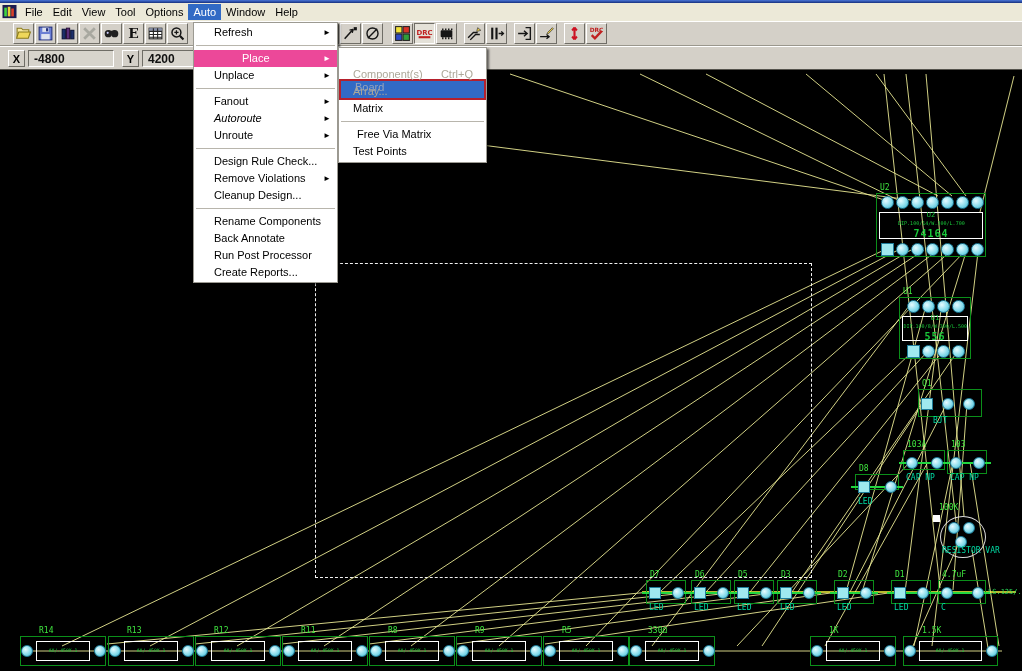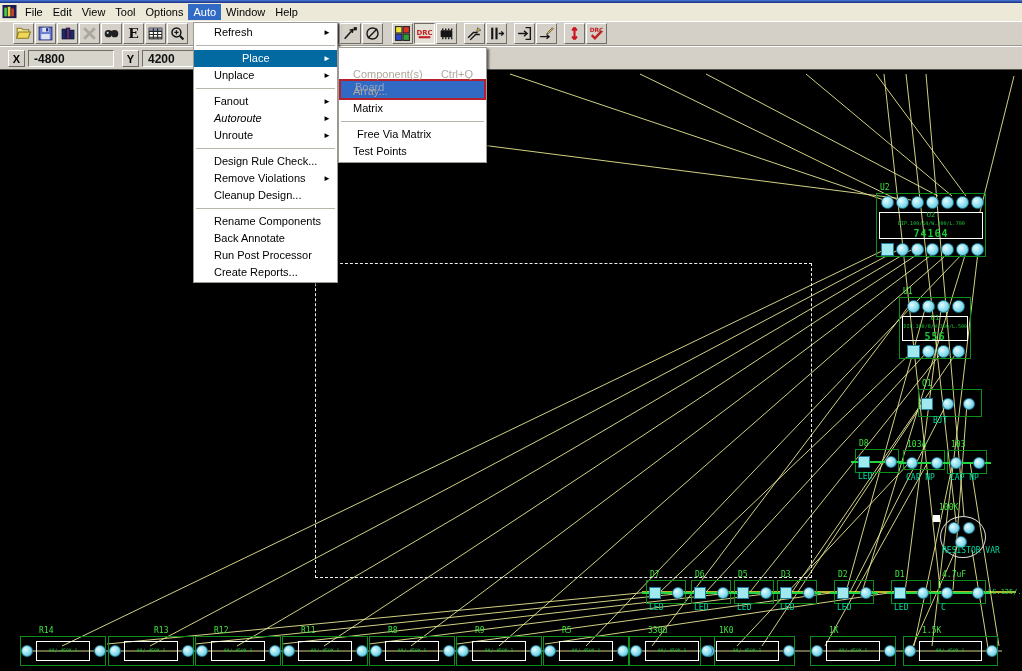--- a/index.html
+++ b/index.html
@@ -49,21 +49,21 @@
            display:flex;align-items:center;justify-content:center;overflow:hidden;z-index:2;}
   .resdesc{font:7px "DejaVu Sans Mono",monospace;color:#19c93a;transform:scale(.68);white-space:nowrap;}
   .vcirc{position:absolute;left:4px;top:2px;width:44px;height:40px;border:1px solid #dcdcdc;border-radius:50%;}
   .vsq{position:absolute;left:-3px;top:1px;width:7px;height:7px;background:#fff;}
   .frag{position:absolute;font:7px "DejaVu Sans Mono",monospace;color:#2ae05a;white-space:nowrap;z-index:3;}
   
   .menu{position:absolute;background:#fff;border:1px solid #9c9a92;box-shadow:2px 2px 2px rgba(0,0,0,.55);
         z-index:9;box-sizing:border-box;}
   .mrow{position:relative;height:17px;line-height:17px;font-size:11px;color:#000;padding-left:20px;cursor:default;}
   .menu.sub .mrow{padding-left:14px;}
-  .mrow.hl{background:#0369a1;color:#fff;padding-left:48px;}
+  .mrow.hl{background:#ec4899;color:#fff;padding-left:48px;}
   .mrow.dis{color:#aca899;}
   .mrow.boxed{background:#316ac5;color:#96a3bb;border:2px solid #b5202c;line-height:13px;}
   .mrow .arr{position:absolute;right:6px;top:0;font-size:8px;}
   .mrow .sc{position:absolute;right:13px;top:0;}
   .msep{height:9px;position:relative;}
   .msep::after{content:"";position:absolute;left:2px;right:2px;top:4px;border-top:1px solid #b8b5ac;}
 </style>
 </head>
 <body>
 
@@ -152,21 +152,21 @@
         <div class="dippart">556</div>
       </div>
     </div>
     <div class="comp" style="left: 918px; top: 389px; width: 64px; height: 28px;">
       <div class="cref">Q1</div>
       <div class="pad sq" style="left: 2px; top: 8px;"></div>
       <div class="pad" style="left: 23px; top: 8px;"></div>
       <div class="pad" style="left: 44px; top: 8px;"></div>
       <div class="csub" style="top: 26px; left: 14px;">BJT</div>
     </div>
-    <div class="comp" style="left: 855px; top: 449px; width: 44px; height: 24px;">
+    <div class="comp" style="left: 855px; top: 474px; width: 44px; height: 16px;">
       <div class="cref">D8</div>
       <div class="cwire"></div>
       <div class="pad sq" style="left: 2px; top: 6px;"></div>
       <div class="pad" style="left: 29px; top: 6px;"></div>
       <div class="csub" style="top: 22px;">LED</div>
     </div>
     <div class="comp" style="left: 903px; top: 450px; width: 42px; height: 20px;">
       <div class="cref">103A</div>
       <div class="cwire"></div>
       <div class="pad" style="left: 2px; top: 6px;"></div>
@@ -240,21 +240,21 @@
     </div>
     <div class="comp" style="left: 20px; top: 636px; width: 86px; height: 30px;">
       <div class="cref" style="left: 18px;">R14</div>
       <div class="pad" style="left: 0px; top: 8px;"></div>
       <div class="pad" style="left: 73px; top: 8px;"></div>
       <div class="resbody">
         <div class="resdesc">AX/.450X.1</div>
       </div>
     </div>
     <div class="comp" style="left: 108px; top: 636px; width: 86px; height: 30px;">
-      <div class="cref" style="left: 18px; margin-left: 27px;">R13</div>
+      <div class="cref" style="left: 18px;">R13</div>
       <div class="pad" style="left: 0px; top: 8px;"></div>
       <div class="pad" style="left: 73px; top: 8px;"></div>
       <div class="resbody">
         <div class="resdesc">AX/.450X.1</div>
       </div>
     </div>
     <div class="comp" style="left: 195px; top: 636px; width: 86px; height: 30px;">
       <div class="cref" style="left: 18px;">R12</div>
       <div class="pad" style="left: 0px; top: 8px;"></div>
       <div class="pad" style="left: 73px; top: 8px;"></div>
@@ -291,28 +291,20 @@
       <div class="pad" style="left: 0px; top: 8px;"></div>
       <div class="pad" style="left: 73px; top: 8px;"></div>
       <div class="resbody">
         <div class="resdesc">AX/.450X.1</div>
       </div>
     </div>
     <div class="comp" style="left: 629px; top: 636px; width: 86px; height: 30px;">
       <div class="cref" style="left: 18px;">330Ω</div>
       <div class="pad" style="left: 0px; top: 8px;"></div>
       <div class="pad" style="left: 73px; top: 8px;"></div>
-      <div class="resbody">
-        <div class="resdesc">AX/.450X.1</div>
-      </div>
-    </div>
-    <div class="comp" style="left: 700px; top: 636px; width: 95px; height: 30px;">
-      <div class="cref" style="left: 18px;">1K0</div>
-      <div class="pad" style="left: 0px; top: 8px;"></div>
-      <div class="pad" style="left: 82px; top: 8px;"></div>
       <div class="resbody">
         <div class="resdesc">AX/.450X.1</div>
       </div>
     </div>
     <div class="comp" style="left: 810px; top: 636px; width: 86px; height: 30px;">
       <div class="cref" style="left: 18px;">1K</div>
       <div class="pad" style="left: 0px; top: 8px;"></div>
       <div class="pad" style="left: 73px; top: 8px;"></div>
       <div class="resbody">
         <div class="resdesc">AX/.450X.1</div>

